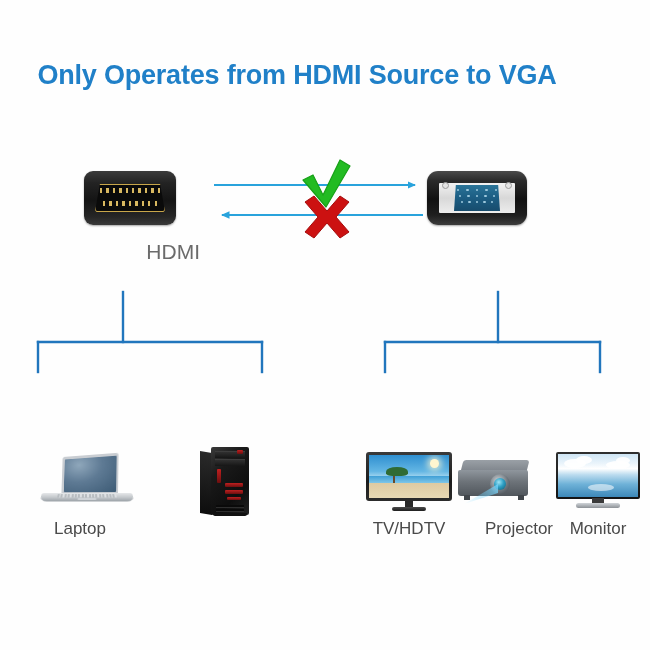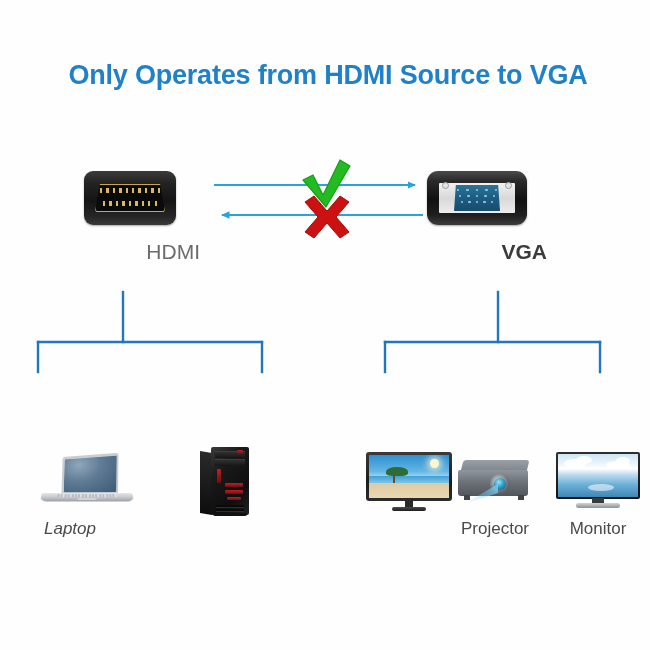--- a/index.html
+++ b/index.html
@@ -25,21 +25,20 @@
     position: absolute;
     left: 0;
     top: 60px;
     width: 594px;
     text-align: center;
     font-size: 27px;
     font-weight: bold;
     color: #2080c8;
     letter-spacing: -0.2px;
     white-space: nowrap;
-    margin-left: 31px;
   }
 
   
   .conn-wrap {
     position: absolute;
   }
   #hdmi-wrap { left: 84px;  top: 171px; }
   #vga-wrap  { left: 427px; top: 171px; }
 
   
@@ -437,24 +436,24 @@
   }
   .mon-stand-base {
     position: absolute;
     left: 20px; top: 51px;
     width: 44px; height: 5px;
     background: linear-gradient(180deg,#d0d4d8,#8c9196);
     border-radius: 3px;
   }
 
   
-  #laptop-label    { left: 10px;  top: 519px; width: 120px; font-style: italic; }
+  #laptop-label    { left: 20px;  top: 519px; width: 120px; }
   #host-label      { left: 168px; top: 519px; width: 120px; }
   #tv-label        { left: 349px; top: 519px; width: 120px; }
-  #projector-label { left: 435px; top: 519px; width: 120px; }
+  #projector-label { left: 459px; top: 519px; width: 120px; }
   #monitor-label   { left: 538px; top: 519px; width: 120px; }
 </style>
 </head>
 <body>
 
 <div id="stage">
 
   <div id="title">Only Operates from HDMI Source to VGA</div>
 
   <svg id="vector" viewBox="0 0 650 650" width="650" height="650">
@@ -555,21 +554,20 @@
         <div class="vga-hrow r3">
           <i class="vga-hole"></i>
             <i class="vga-hole"></i>
             <i class="vga-hole"></i>
           <i class="vga-hole"></i>
             <i class="vga-hole"></i>
         </div>
       </div>
     </div>
   </div>
-  <div id="vga-label" class="conn-label">VGA</div>
 
   <div id="laptop" class="device">
     <div class="lap-screen">
       <div class="lap-screen-inner"></div>
     </div>
     <div class="lap-base">
       <div class="lap-keys"></div>
       <div class="lap-trackpad"></div>
     </div>
   </div>
@@ -596,20 +594,21 @@
       <div class="tv-screen">
         <div class="tv-sun"></div>
         <div class="tv-sea"></div>
         <div class="tv-palm-trunk"></div>
         <div class="tv-palm-top"></div>
       </div>
     </div>
     <div class="tv-stand-neck"></div>
     <div class="tv-stand-base"></div>
   </div>
+  <div id="tv-label" class="device-label">TV/HDTV</div>
 
   <div id="projector" class="device">
     <div class="proj-top"></div>
     <div class="proj-body"></div>
     <div class="proj-lens-ring"></div>
     <div class="proj-lens"></div>
     <div class="proj-beam"></div>
     <div class="proj-foot" style="left:8px;"></div>
     <div class="proj-foot" style="left:62px;"></div>
   </div>

